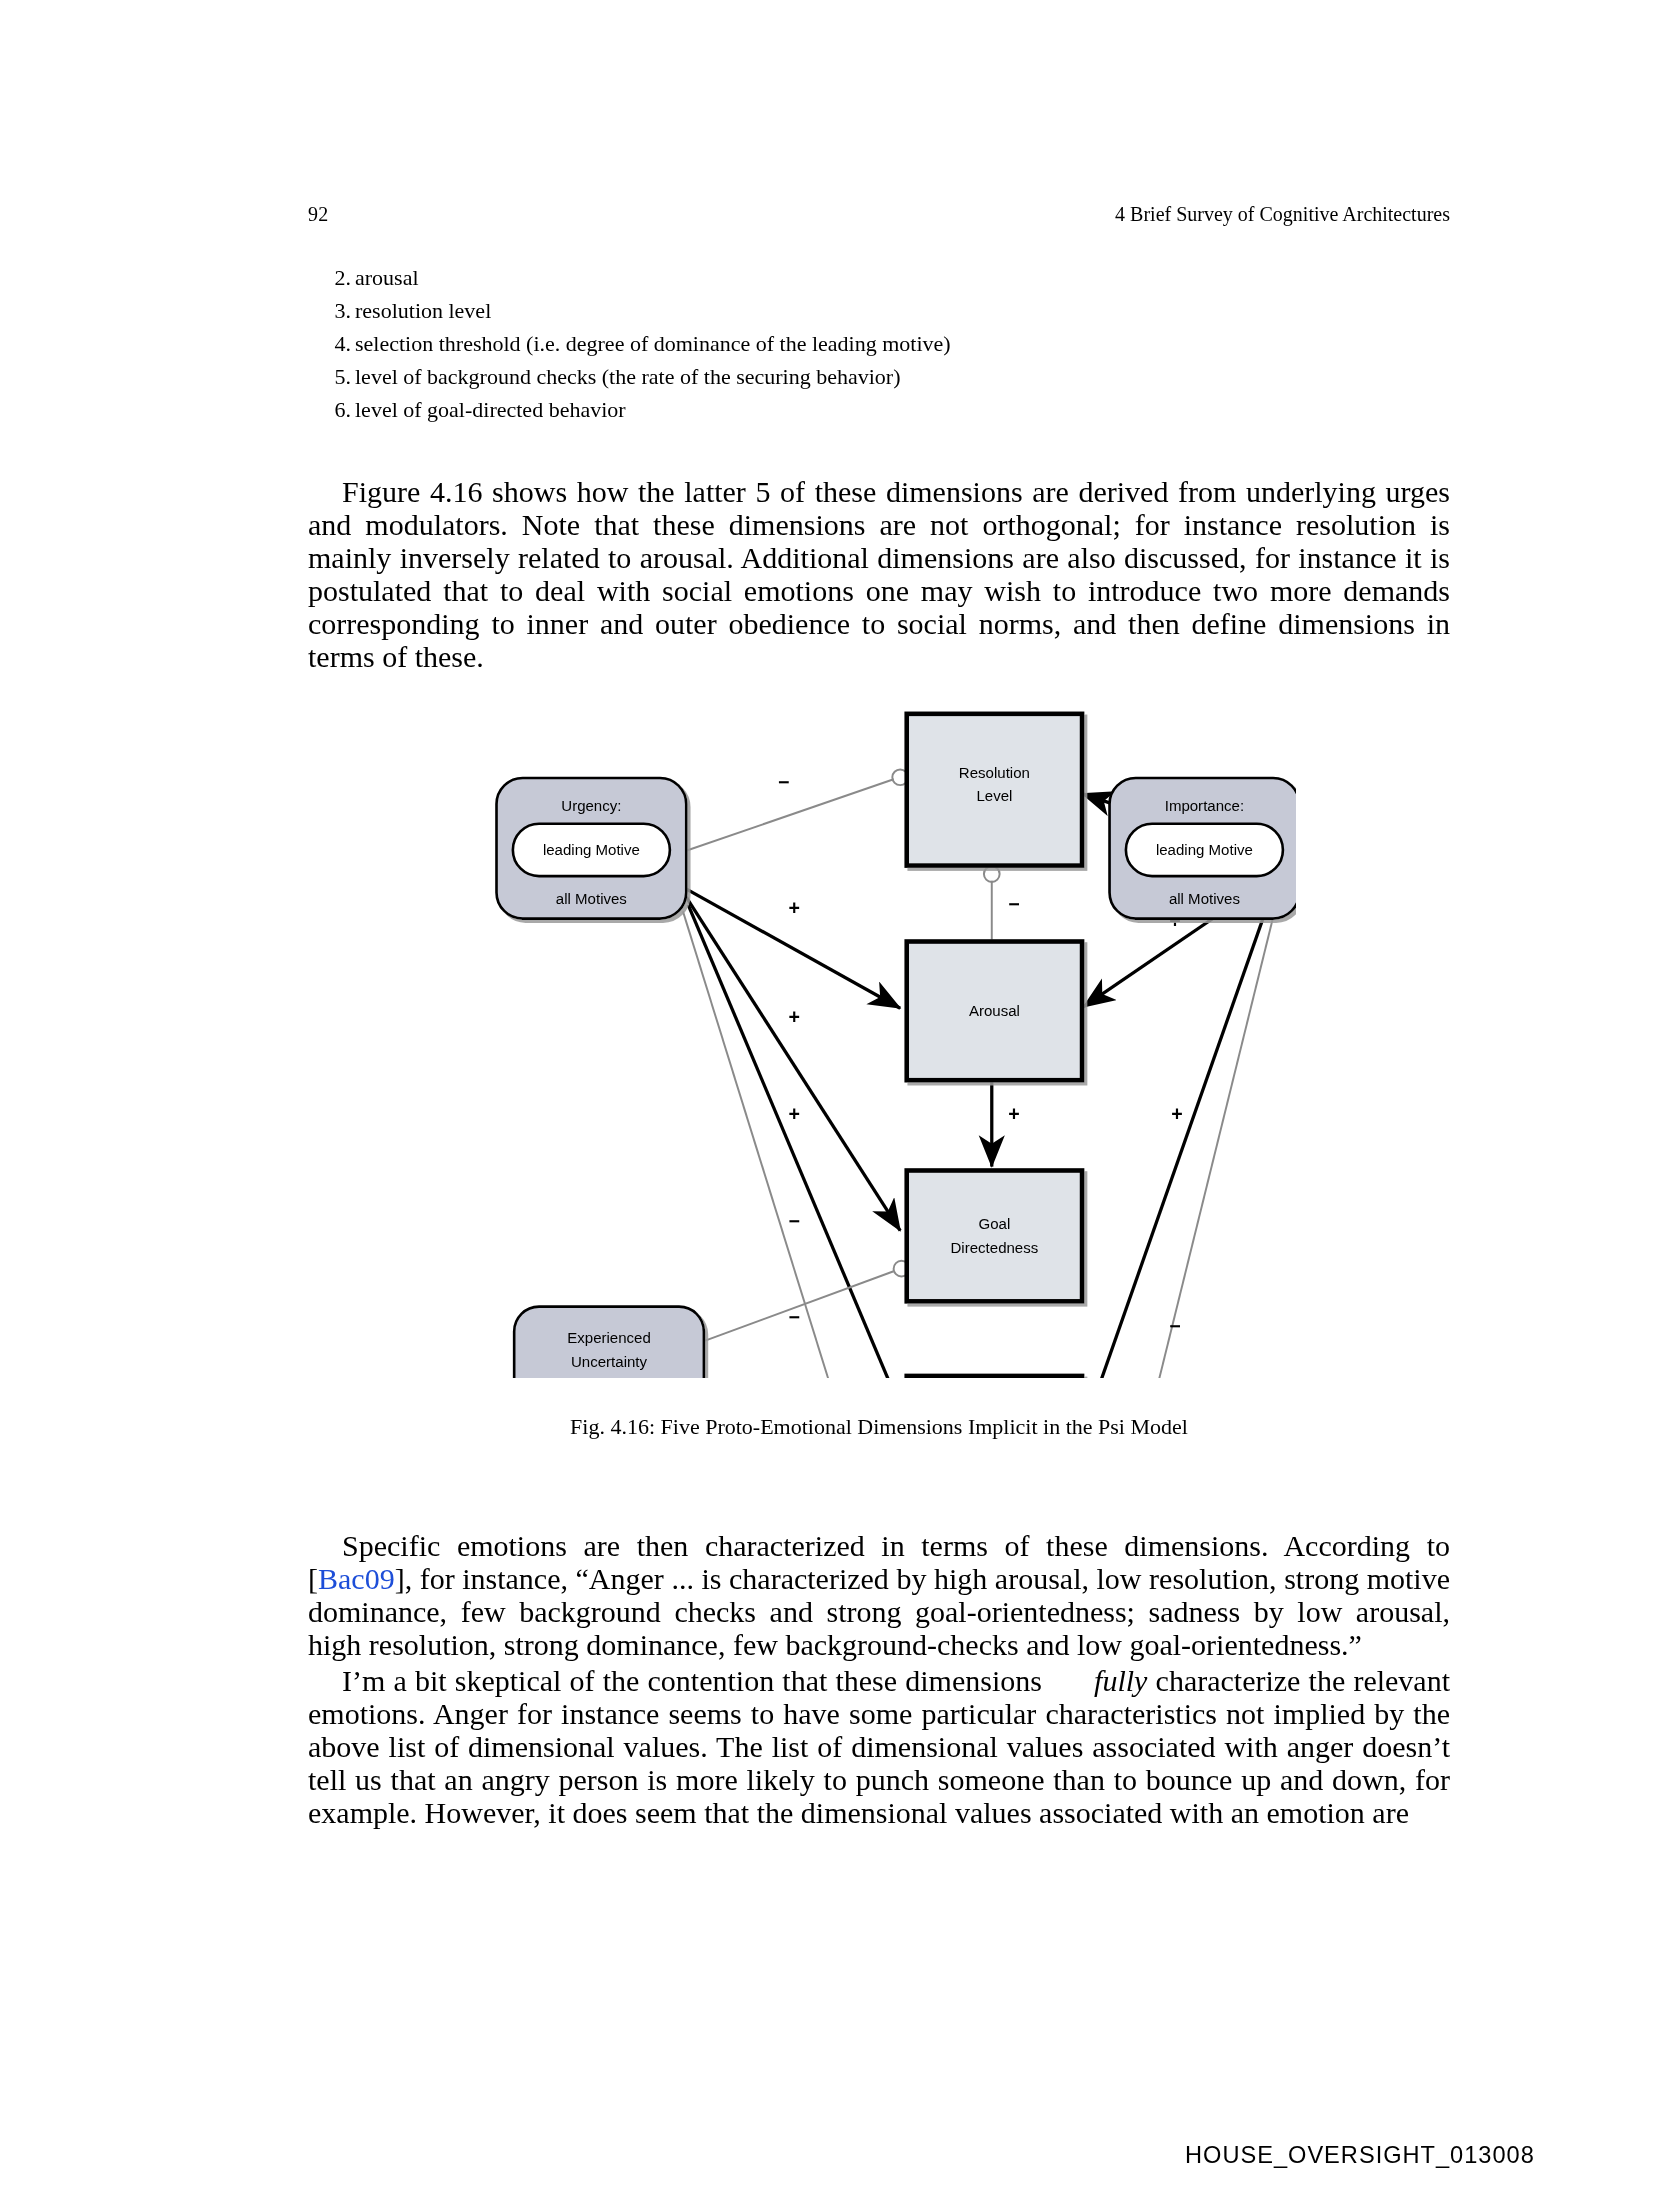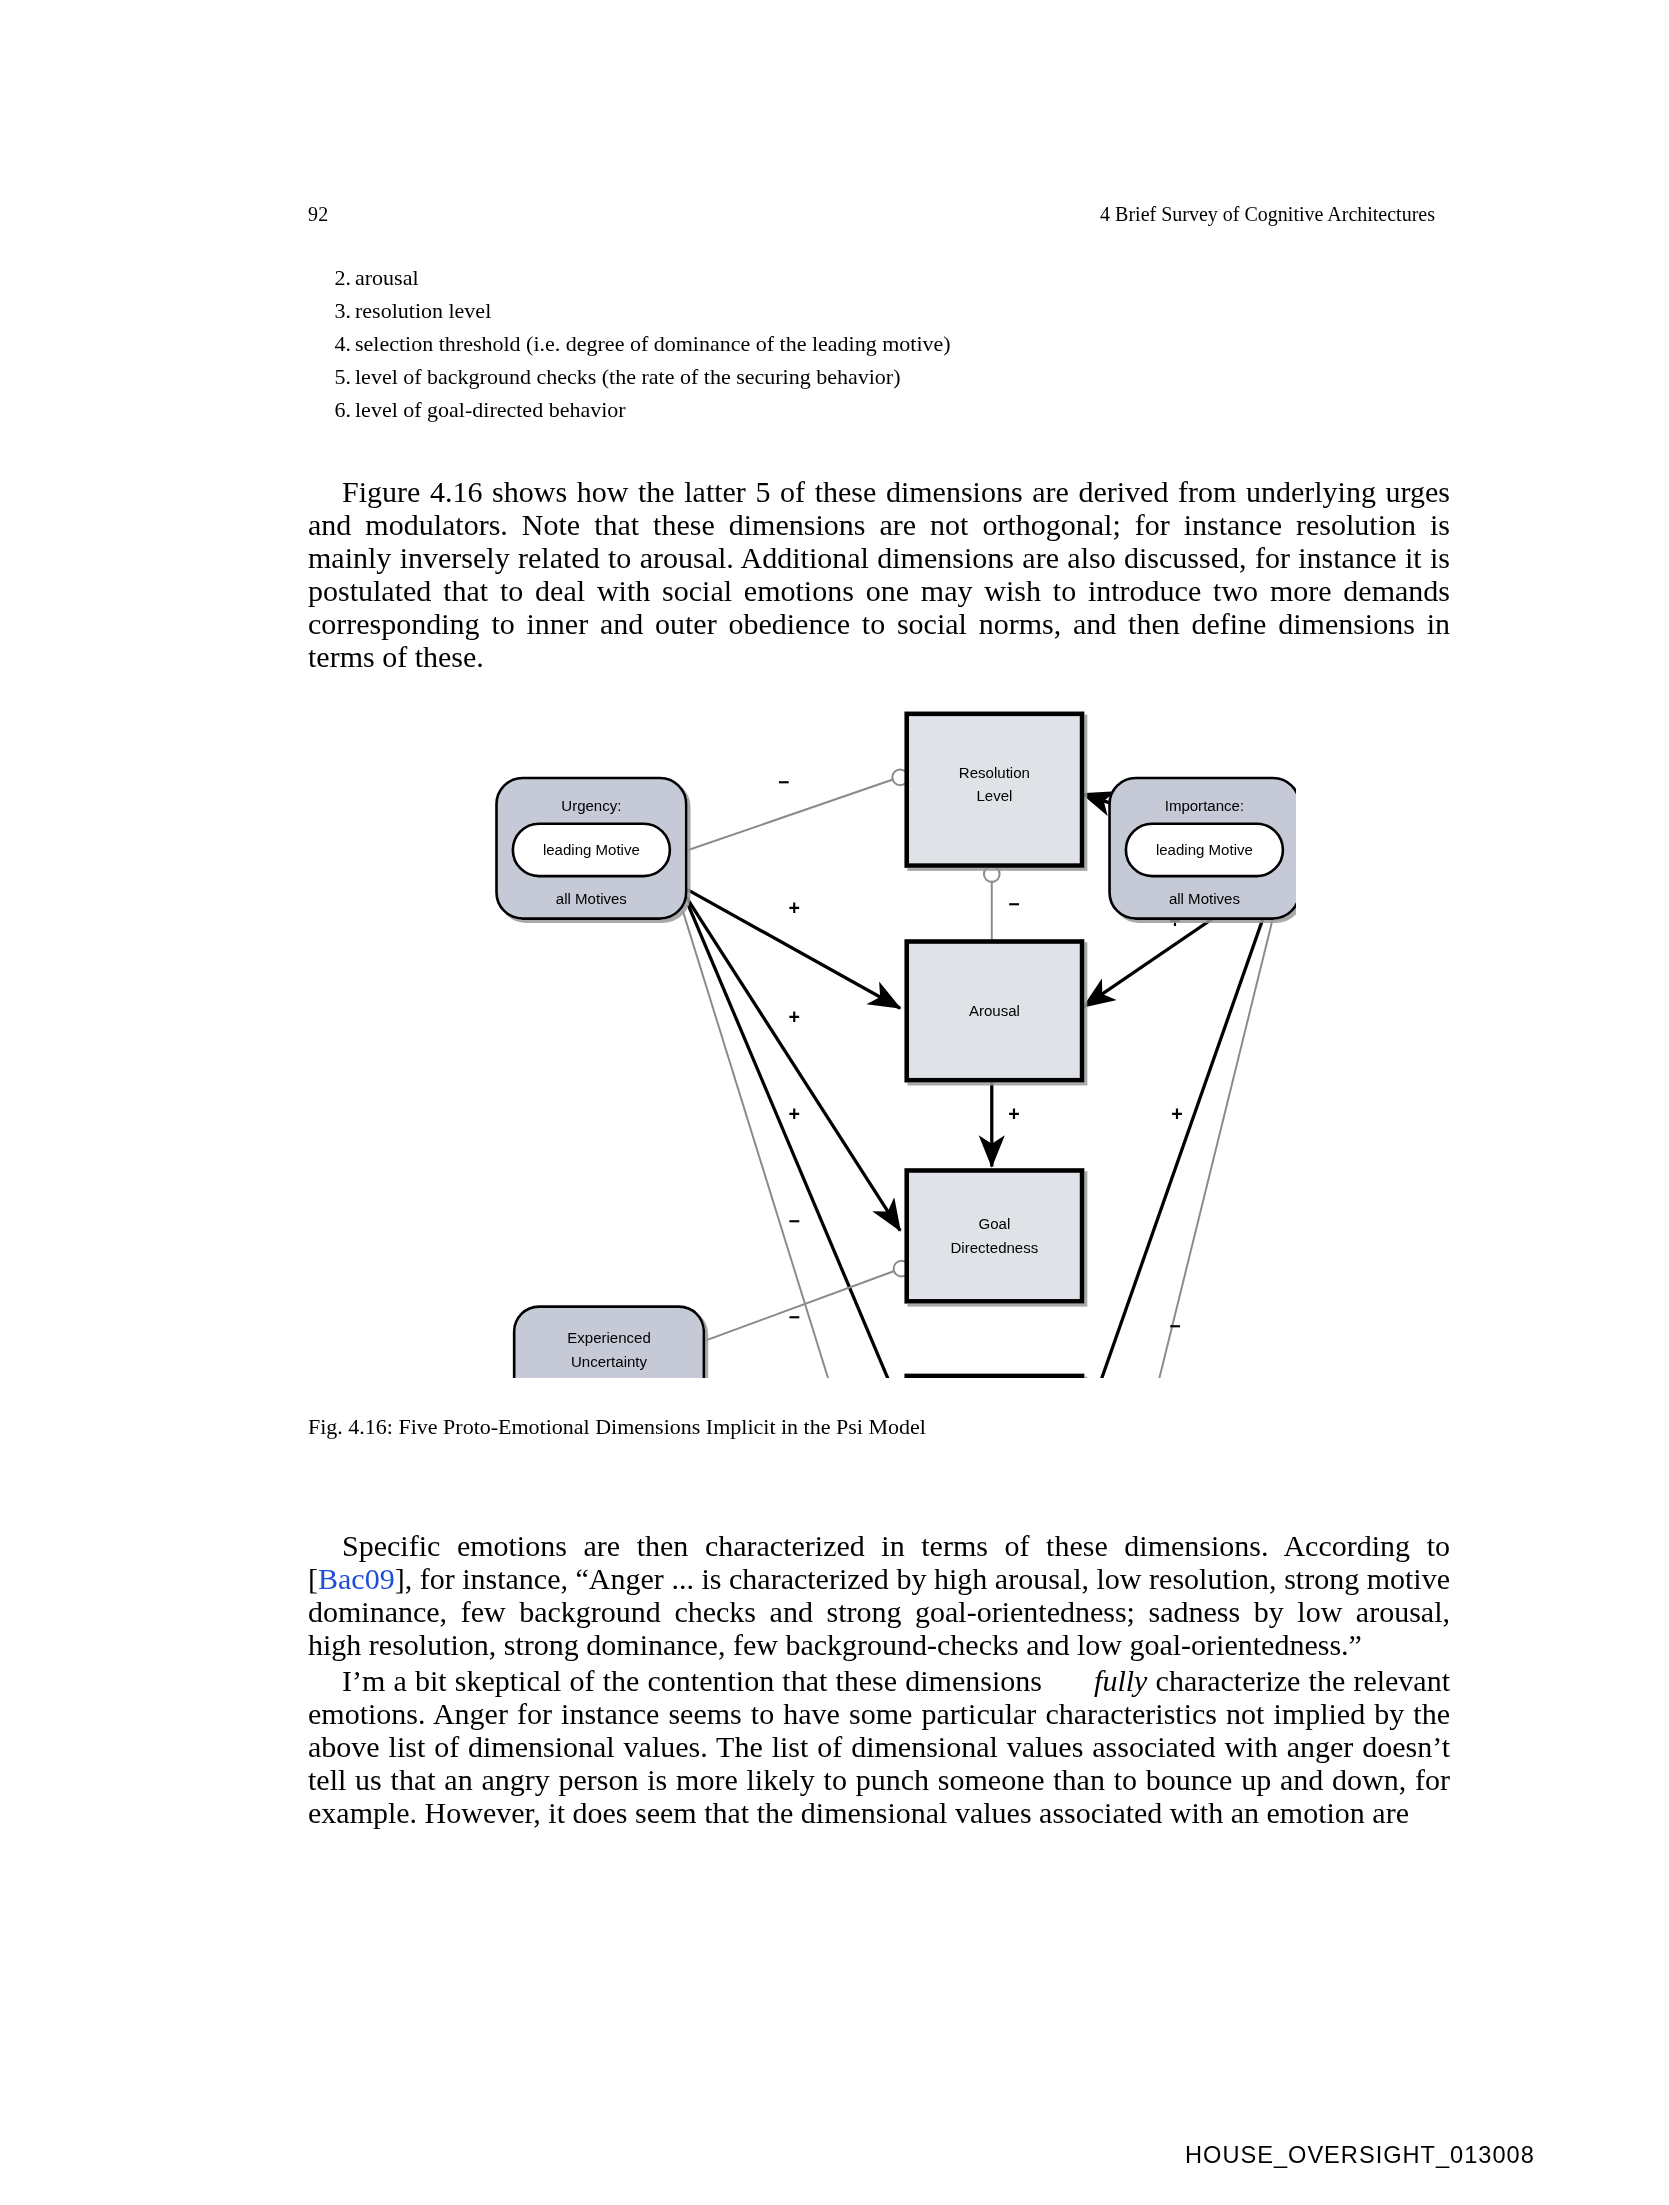--- a/index.html
+++ b/index.html
@@ -34,21 +34,21 @@
     line-height: 29px;
     text-align: right;
   }
   .runhead .folio {
     position: absolute;
     left: 0; top: 0;
     letter-spacing: 0.3px;
   }
   .runhead .chap {
     position: absolute;
-    right: 15px; top: 0;
+    right: 0; top: 0;
     white-space: nowrap;
   }
 
   
   .enum {
     position: absolute;
     left: 308px;
     top: 261px;
     width: 1142px;
   }
@@ -94,21 +94,21 @@
     width: 808px;
     height: 697px;
   }
   .figure svg { display: block; }
 
   .figcaption {
     position: absolute;
     left: 308px;
     top: 1411px;
     width: 1142px;
-    text-align: left;
+    text-align: center;
     font-size: 22px;
     line-height: 31px;
   }
 
   
   .bates {
     position: absolute;
     left: 1185px;
     top: 2142px;
     font-family: "Liberation Sans", "DejaVu Sans", sans-serif;

